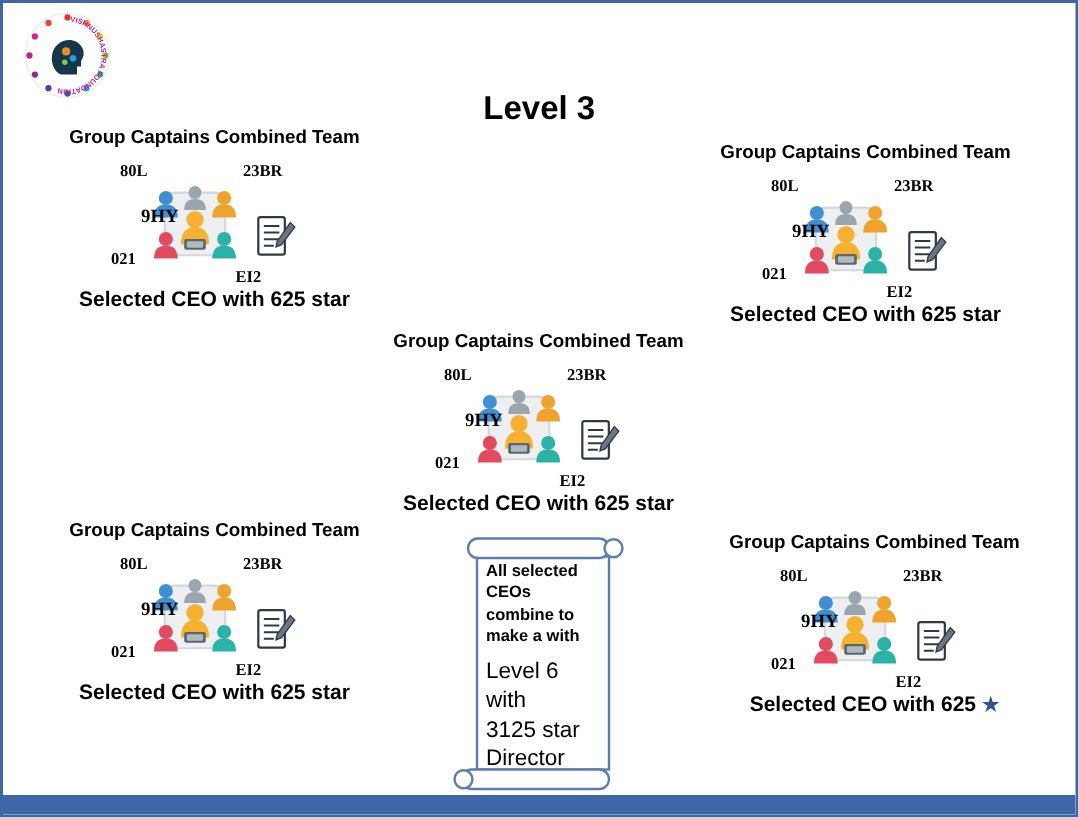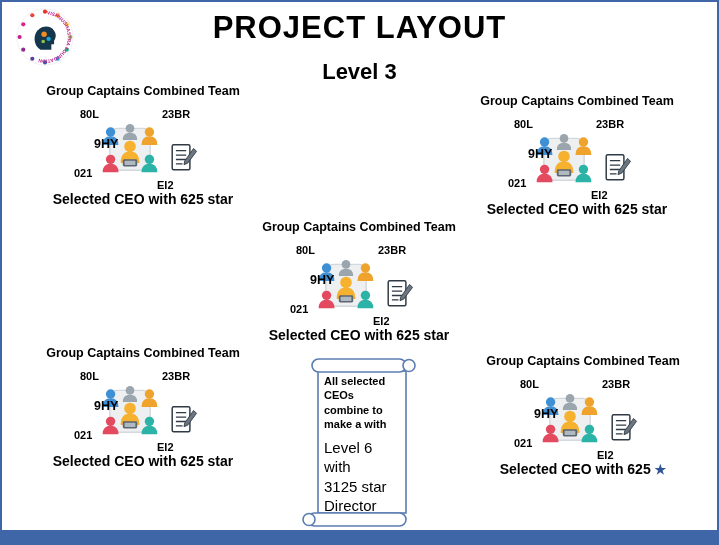--- a/index.html
+++ b/index.html
@@ -22,21 +22,21 @@
     text-align:center; font-size:14px; font-weight:700;
   }
   .bottom-bar {
     position:absolute; left:0; right:0; bottom:0; height:13px; background:#3f67a8;
   }
   
   .logo { position:absolute; left:14px; top:6px; width:58px; height:58px; }
   
   .team { position:absolute; width:210px; }
   .team-heading { text-align:center; font-size:12.5px; font-weight:700; white-space:nowrap; }
-  .team-fig { position:relative; height:93px; }
+  .team-fig { position:relative; height:93px;font-family:Liberation Serif, serif; }
   .icon-people { position:absolute; left:56px; top:14px; width:72px; height:76px; }
   .icon-doc { position:absolute; left:132px; top:44px; width:28px; height:32px; }
   .lbl { position:absolute; font-size:11px; font-weight:700; }
   .lbl-tl { left:42px; top:10px; }
   .lbl-tr { left:124px; top:10px; }
   .lbl-ml { left:56px; top:39px; font-size:12.5px; }
   .lbl-bl { left:36px; top:69px; }
   .lbl-br { left:119px; top:81px; }
   .team-caption { text-align:center; font-size:14px; font-weight:700; white-space:nowrap; }
   .star { color:#2f5597; font-size:13px; }
@@ -101,21 +101,20 @@
       <textPath href="#logoarc" startOffset="2">VISHNUSHASTRA FOUNDATION</textPath>
     </text>
     <g>
       <path d="M27,46 C19,42 18,28 26,23 C31,19 39,20 42,25 C45,29 44,33 42,36 L42,40 L39,40 L39,46 Z" fill="#14374e"></path>
       <circle cx="31" cy="29" r="3" fill="#f28c1e"></circle>
       <circle cx="36" cy="34" r="2.4" fill="#18a7d9"></circle>
       <circle cx="30" cy="37" r="2" fill="#8cc63f"></circle>
     </g>
   </svg>
 
-  <div class="title">PROJECT LAYOUT</div>
   <div class="level">Level 3</div>
 
   <div class="team" style="left:36px; top:82px;">
     <div class="team-heading">Group Captains Combined Team</div>
     <div class="team-fig">
       <svg class="icon-people">
           <use href="#people-icon"></use>
         </svg>
       <svg class="icon-doc">
           <use href="#doc-icon"></use>

